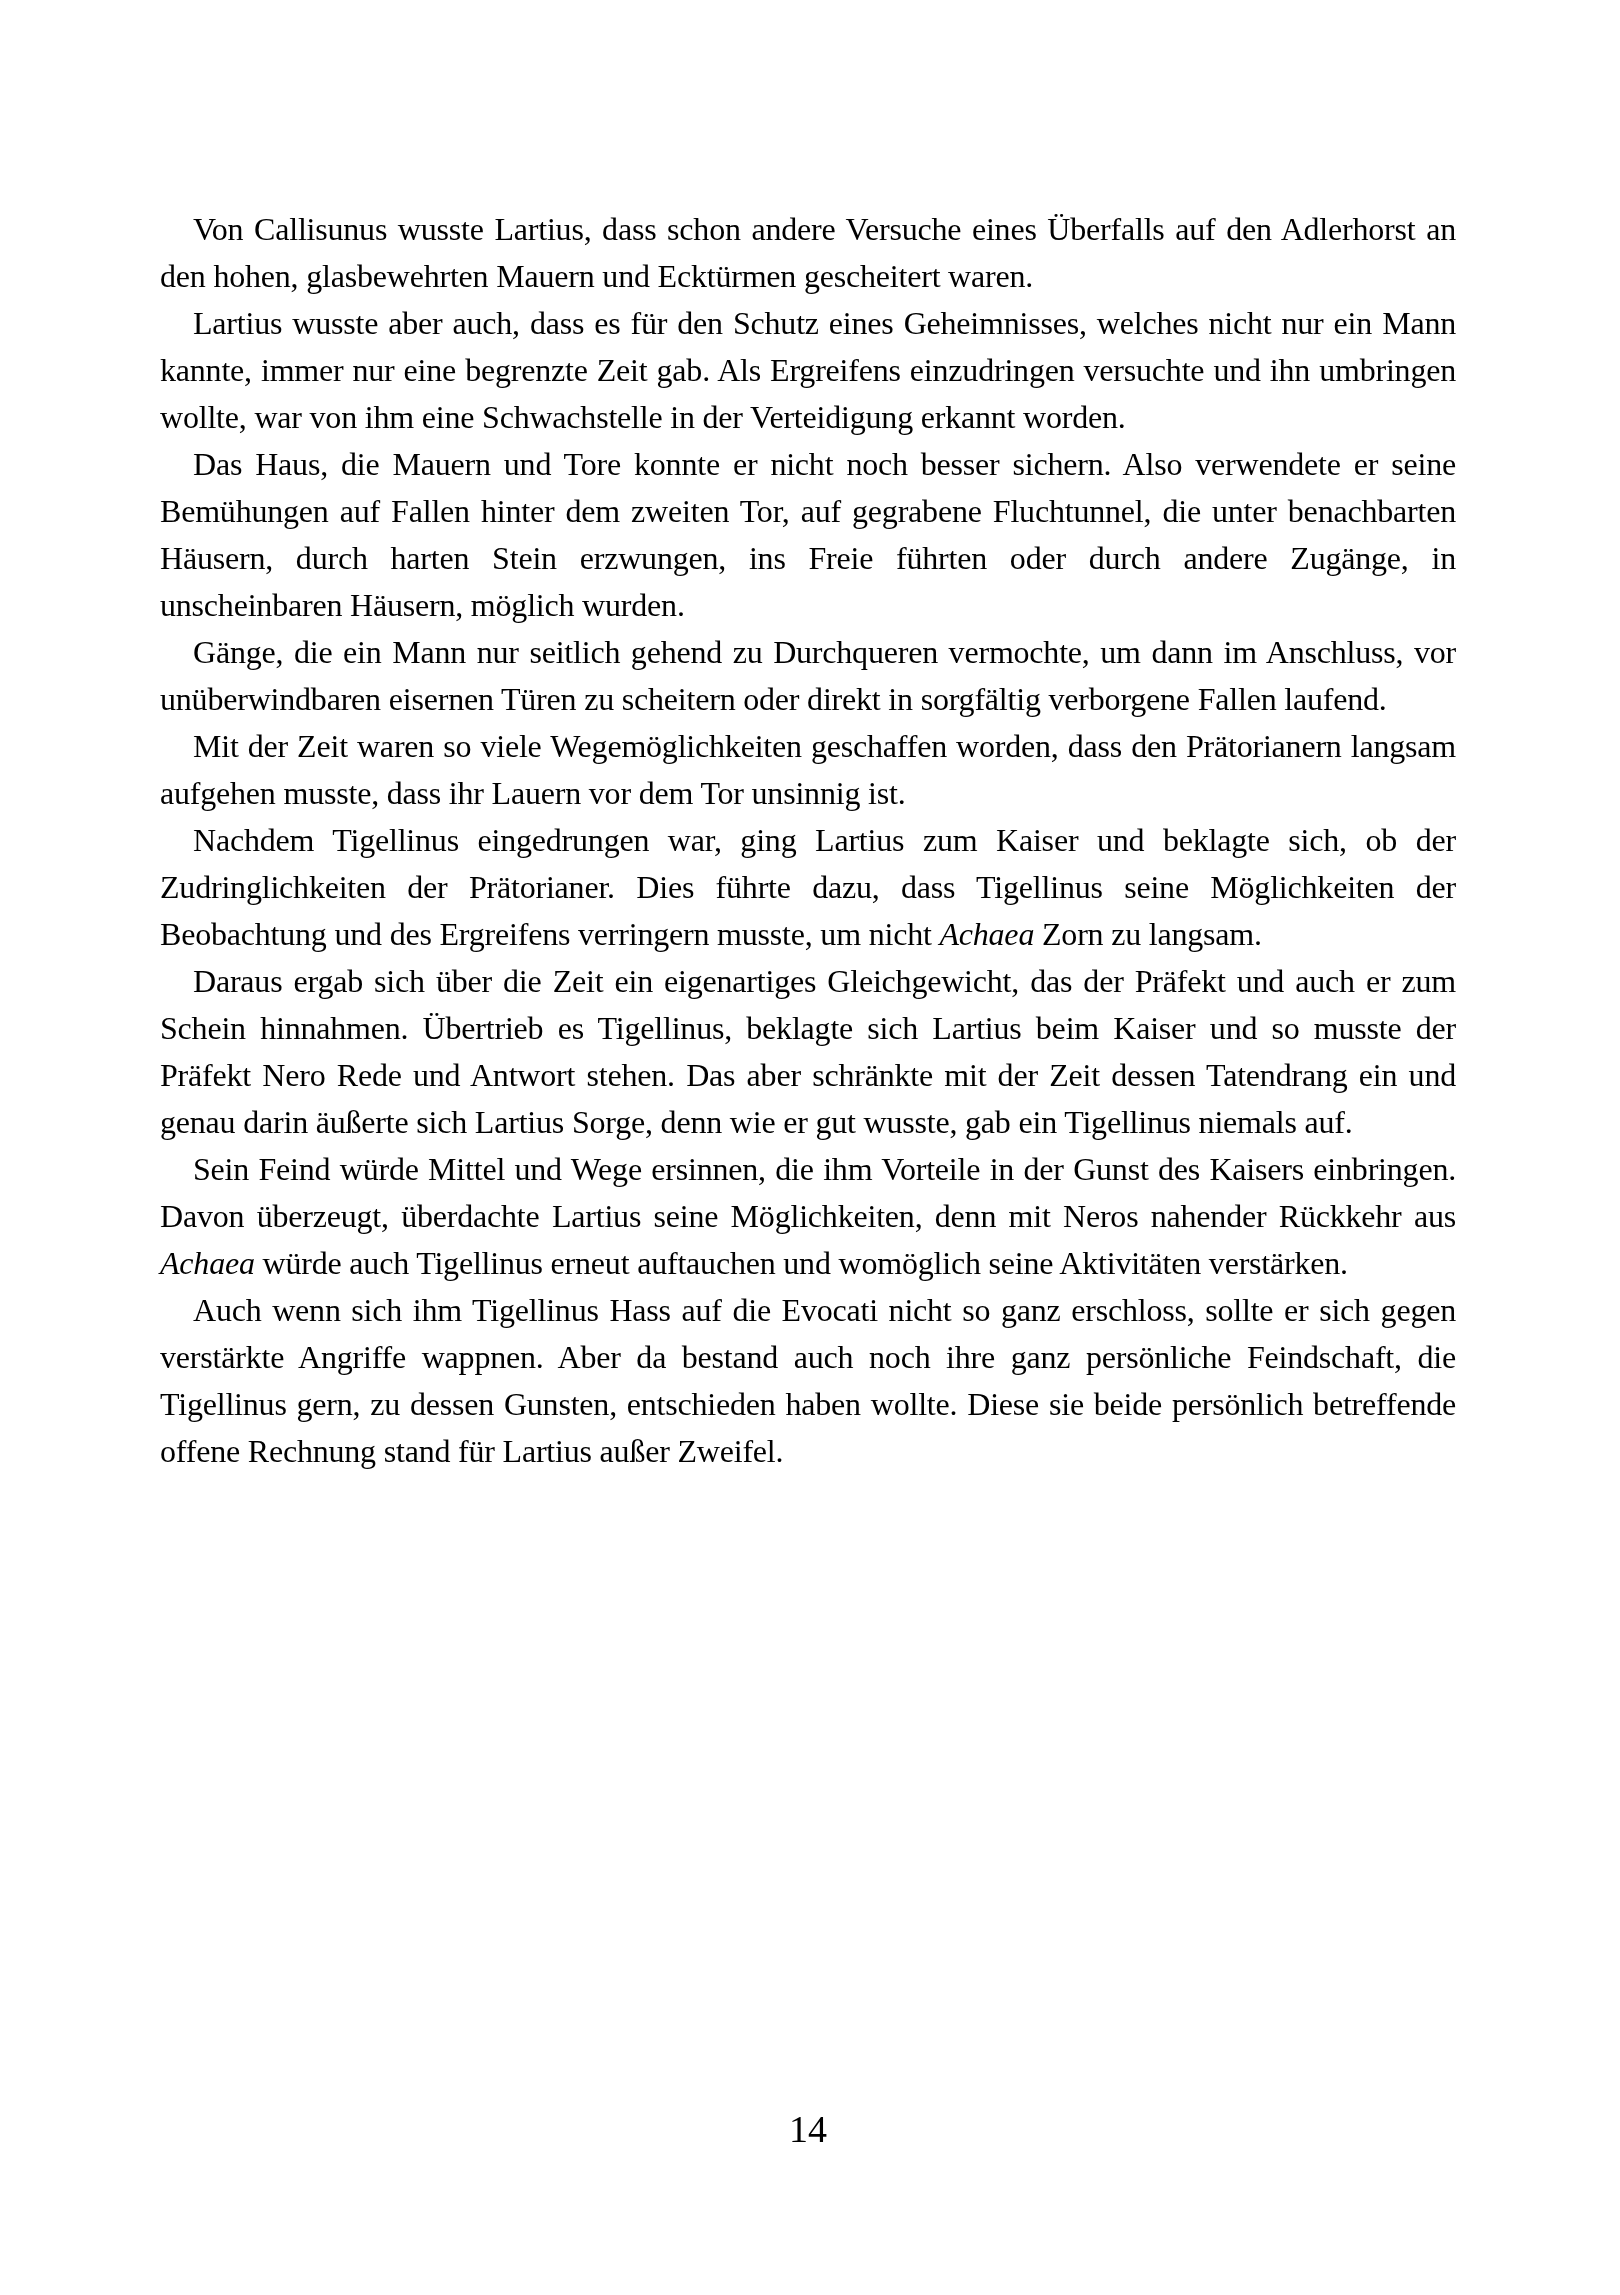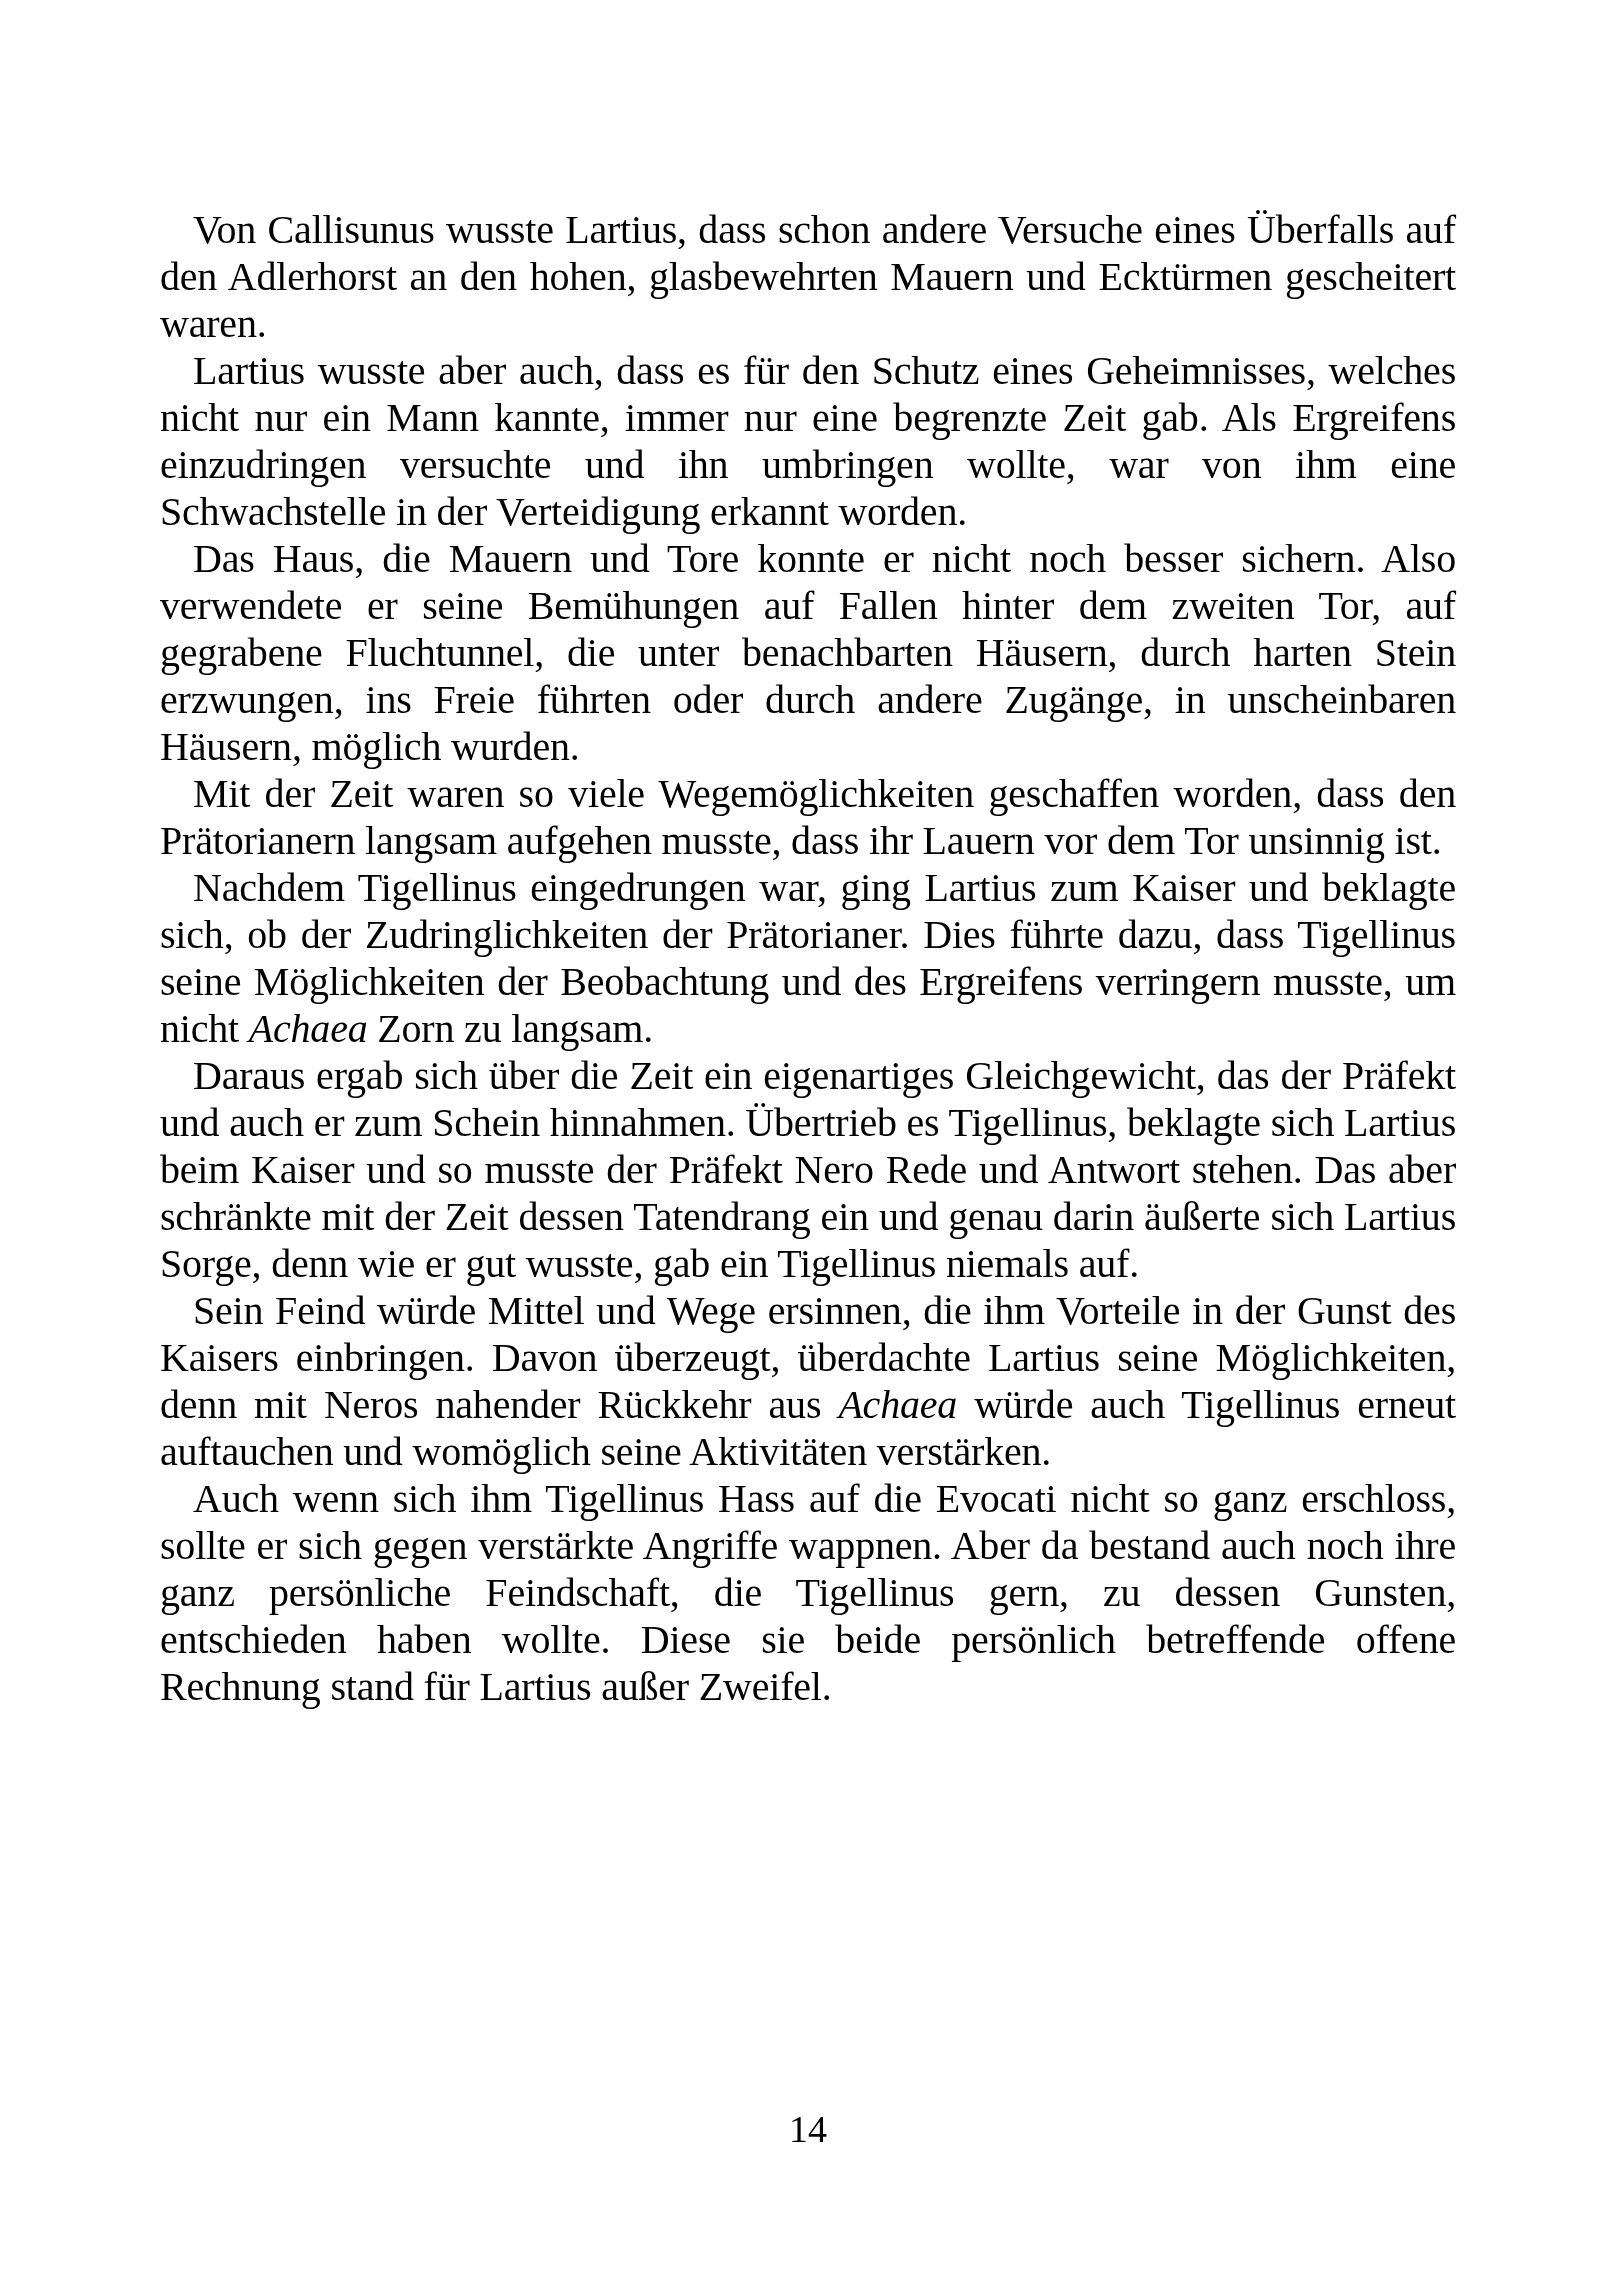--- a/index.html
+++ b/index.html
@@ -18,21 +18,21 @@
   .page {
     position: absolute;
     inset: 0;
     background: #ffffff;
   }
   .text-block {
     position: absolute;
     left: 160px;
     top: 206px;
     width: 1296px;
-    font-size: 40px;
+    font-size: 32px;
     line-height: 47px;
     text-align: justify;
     letter-spacing: -0.2px;
   }
   .text-block p {
     margin: 0;
     padding: 0;
     text-indent: 33px;
   }
   .text-block em {
@@ -49,20 +49,21 @@
   }
 </style>
 </head>
 <body>
 
 <div class="page">
   <main class="text-block">
       <p><span>Von Callisunus wusste Lartius, dass schon andere Versuche eines Überfalls auf den Adlerhorst an den hohen, glasbewehrten Mauern und Ecktürmen gescheitert waren.</span></p>
       <p><span>Lartius wusste aber auch, dass es für den Schutz eines Geheimnisses, welches nicht nur ein Mann kannte, immer nur eine begrenzte Zeit gab. Als Ergreifens einzudringen versuchte und ihn umbringen wollte, war von ihm eine Schwachstelle in der Verteidigung erkannt worden.</span></p>
       <p><span>Das Haus, die Mauern und Tore konnte er nicht noch besser sichern. Also verwendete er seine Bemühungen auf Fallen hinter dem zweiten Tor, auf gegrabene Fluchtunnel, die unter benachbarten Häusern, durch harten Stein erzwungen, ins Freie führten oder durch andere Zugänge, in unscheinbaren Häusern, möglich wurden.</span></p>
+      <p><span>Gänge, die ein Mann nur seitlich gehend zu Durchqueren vermochte, um dann im Anschluss, vor unüberwindbaren eisernen Türen zu scheitern oder direkt in sorgfältig verborgene Fallen laufend.</span></p>
       <p><span>Mit der Zeit waren so viele Wegemöglichkeiten geschaffen worden, dass den Prätorianern langsam aufgehen musste, dass ihr Lauern vor dem Tor unsinnig ist.</span></p>
       <p><span>Nachdem Tigellinus eingedrungen war, ging Lartius zum Kaiser und beklagte sich, ob der Zudringlichkeiten der Prätorianer. Dies führte dazu, dass Tigellinus seine Möglichkeiten der Beobachtung und des Ergreifens verringern musste, um nicht </span><em>Achaea</em><span> Zorn zu langsam.</span></p>
       <p><span>Daraus ergab sich über die Zeit ein eigenartiges Gleichgewicht, das der Präfekt und auch er zum Schein hinnahmen. Übertrieb es Tigellinus, beklagte sich Lartius beim Kaiser und so musste der Präfekt Nero Rede und Antwort stehen. Das aber schränkte mit der Zeit dessen Tatendrang ein und genau darin äußerte sich Lartius Sorge, denn wie er gut wusste, gab ein Tigellinus niemals auf.</span></p>
       <p><span>Sein Feind würde Mittel und Wege ersinnen, die ihm Vorteile in der Gunst des Kaisers einbringen. Davon überzeugt, überdachte Lartius seine Möglichkeiten, denn mit Neros nahender Rückkehr aus </span><em>Achaea</em><span> würde auch Tigellinus erneut auftauchen und womöglich seine Aktivitäten verstärken.</span></p>
       <p><span>Auch wenn sich ihm Tigellinus Hass auf die Evocati nicht so ganz erschloss, sollte er sich gegen verstärkte Angriffe wappnen. Aber da bestand auch noch ihre ganz persönliche Feindschaft, die Tigellinus gern, zu dessen Gunsten, entschieden haben wollte. Diese sie beide persönlich betreffende offene Rechnung stand für Lartius außer Zweifel.</span></p>
     </main>
   <div class="page-number">14</div>
 </div>
 
 

